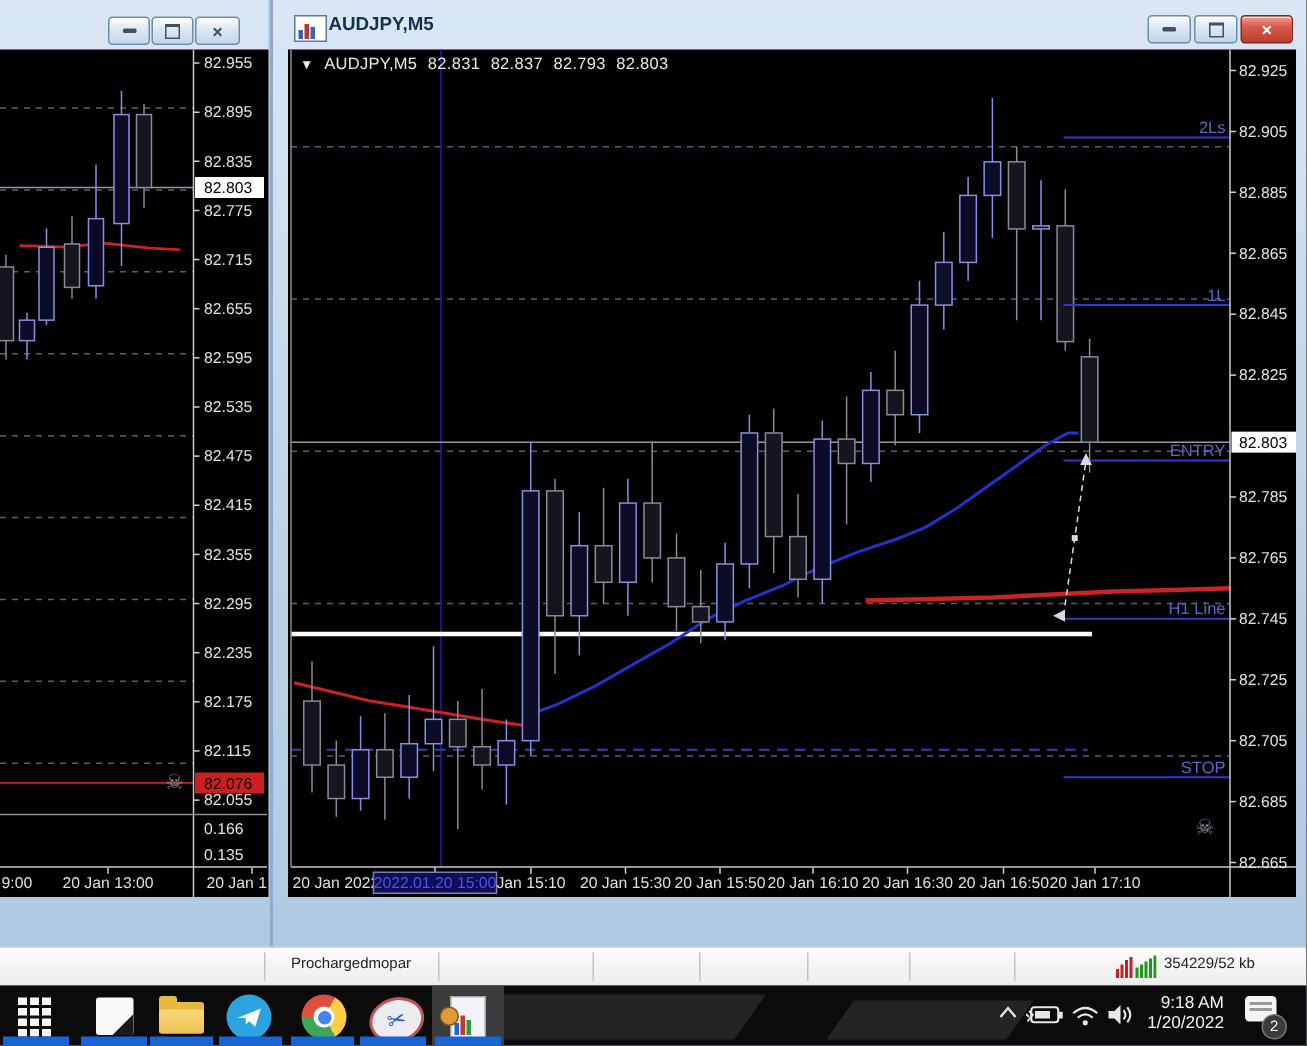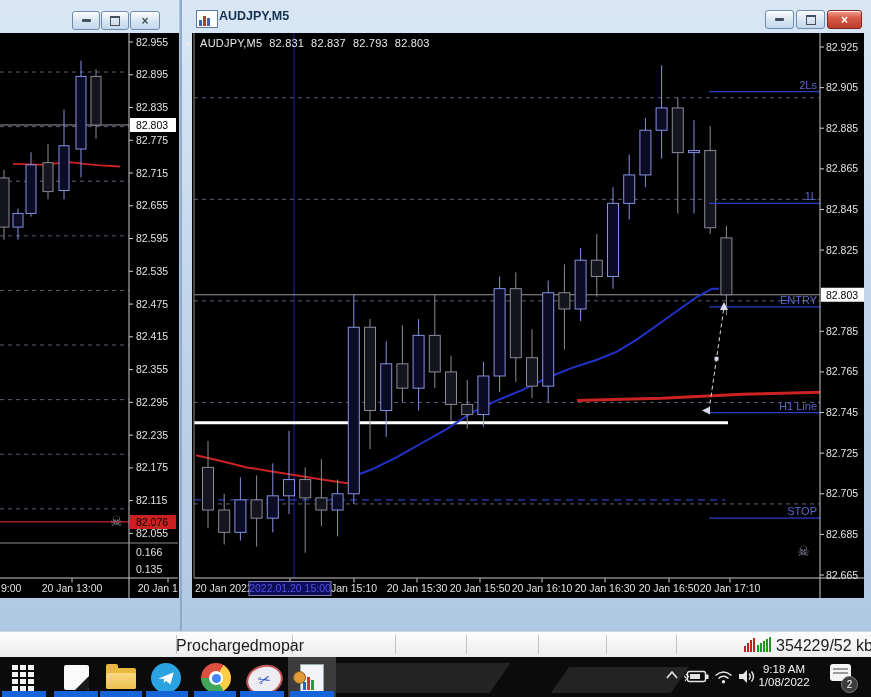--- a/index.html
+++ b/index.html
@@ -11,36 +11,36 @@
   .win-title{position:absolute;top:9px;font-size:12.5px;font-weight:bold;color:#16304f;}
   .win-btn{position:absolute;width:27px;height:17px;border:1px solid #6e8cab;border-radius:3px;
     background:linear-gradient(#fcfdfe,#dce8f3 45%,#c4d7ea);display:flex;align-items:center;justify-content:center;
     box-shadow:inset 0 1px 0 rgba(255,255,255,.8);}
   .win-btn .glyph-min{width:9px;height:3px;background:#44505e;border-radius:1px;}
   .win-btn .glyph-restore{width:8px;height:7px;border:1px solid #44505e;border-top:2px solid #44505e;}
   .win-btn.close-red{background:linear-gradient(#f2a195,#d85a48 40%,#bb3d2c);border-color:#7d2a1c;width:33px;}
   .close-x{font-size:12px;font-weight:bold;color:#44505e;line-height:1;}
   .close-red .close-x{color:#fff;}
   .client{background:#000;}
-  .info-line{position:absolute;left:184px;top:37px;font-size:11px;color:#e9e9e9;letter-spacing:.2px;}
+  .info-line{position:absolute;left:200px;top:37px;font-size:11px;color:#e9e9e9;letter-spacing:.2px;}
   .info-line span{margin-right:7px;}
   .mt-chart-ico{position:absolute;left:196px;top:10px;width:16px;height:14px;background:#fff;
     border:1px solid #5a7ba0;display:flex;align-items:flex-end;gap:1px;padding:1px 2px;}
   .mt-chart-ico i{display:block;width:3px;background:#3a62b0;}
   
   .statusbar{left:0;top:631px;width:871px;height:25px;background:linear-gradient(#fdfdfd,#ececec);
     border-top:1px solid #c9d6e4;border-bottom:1px solid #9aa4ae;}
   .sb-sep{position:absolute;top:3px;width:1px;height:19px;background:#c4c4c4;}
-  .sb-text{position:absolute;top:5px;font-size:16px;color:#1c1c1c;white-space:nowrap;}
+  .sb-text{position:absolute;top:5px;font-size:10px;color:#1c1c1c;white-space:nowrap;}
   
   .taskbar{left:0;top:657px;width:871px;height:40px;background:#0b0b0b;overflow:hidden;}
   .streak{position:absolute;background:rgba(150,150,150,.18);transform:skewX(-35deg);}
   .tb-tile{position:absolute;top:0;height:40px;}
   .tb-underline{position:absolute;top:34px;height:6px;background:#1565d8;}
-  .tray-text{color:#f2f2f2;font-size:11.5px;line-height:13px;text-align:center;}
+  .tray-text{color:#f2f2f2;font-size:11.5px;line-height:13px;text-align:right;}
   .badge{position:absolute;width:15px;height:15px;border-radius:50%;background:#3c3c3c;border:1px solid #777;
     color:#fff;font-size:10px;display:flex;align-items:center;justify-content:center;}
   .grid-ico{display:grid;grid-template-columns:repeat(3,6px);grid-template-rows:repeat(4,5px);gap:2px;}
   .grid-ico i{background:#f5f5f5;display:block;}
   .doc-ico{width:25px;height:25px;background:#fafafa;border-radius:2px;position:relative;overflow:hidden;}
   .doc-ico i{position:absolute;right:0;bottom:0;width:0;height:0;border-bottom:14px solid #1b1b1b;border-left:14px solid transparent;}
   .folder-back{width:30px;height:21px;background:#e8b93e;border-radius:2px;position:relative;}
   .folder-tab{position:absolute;left:0;top:-4px;width:12px;height:6px;background:#e8b93e;border-radius:2px 2px 0 0;}
   .folder-front{position:absolute;left:0;top:5px;width:30px;height:16px;border-radius:2px;
     background:linear-gradient(#f8d87f,#eec14f);}
@@ -469,21 +469,21 @@
       <path d="M1.5,5.5 Q9.5,-1.5 17.5,5.5" fill="none" stroke="#e6e6e6" stroke-width="1.5"></path>
       <path d="M4.5,8.5 Q9.5,4 14.5,8.5" fill="none" stroke="#e6e6e6" stroke-width="1.5"></path>
       <circle cx="9.5" cy="11.8" r="1.7" fill="#e6e6e6"></circle>
     </svg>
     <svg class="abs" style="left:738px;top:12px;" width="18" height="15" viewBox="0 0 18 15">
       <polygon points="1,5 5,5 9,1 9,14 5,10 1,10" fill="#e6e6e6"></polygon>
       <path d="M11,4.5 Q13.5,7.5 11,10.5 M13.5,2.5 Q17.5,7.5 13.5,12.5" fill="none" stroke="#e6e6e6" stroke-width="1.4"></path>
     </svg>
     <div class="abs tray-text" style="left:752px;top:6px;width:64px;">
       <div>9:18 AM</div>
-      <div>1/08/2022</div>
+      <div>1/20/2022</div>
     </div>
     <div class="abs" style="left:830px;top:7px;width:21px;height:17px;background:#f4f4f4;border-radius:3px;">
       <div style="margin:4px 3px 0;height:2px;background:#9a9a9a;"></div>
       <div style="margin:2px 3px 0;height:2px;background:#9a9a9a;"></div>
     </div>
     <div class="badge" style="left:841px;top:19px;">2</div>
   </div>
 
 </div>
 

